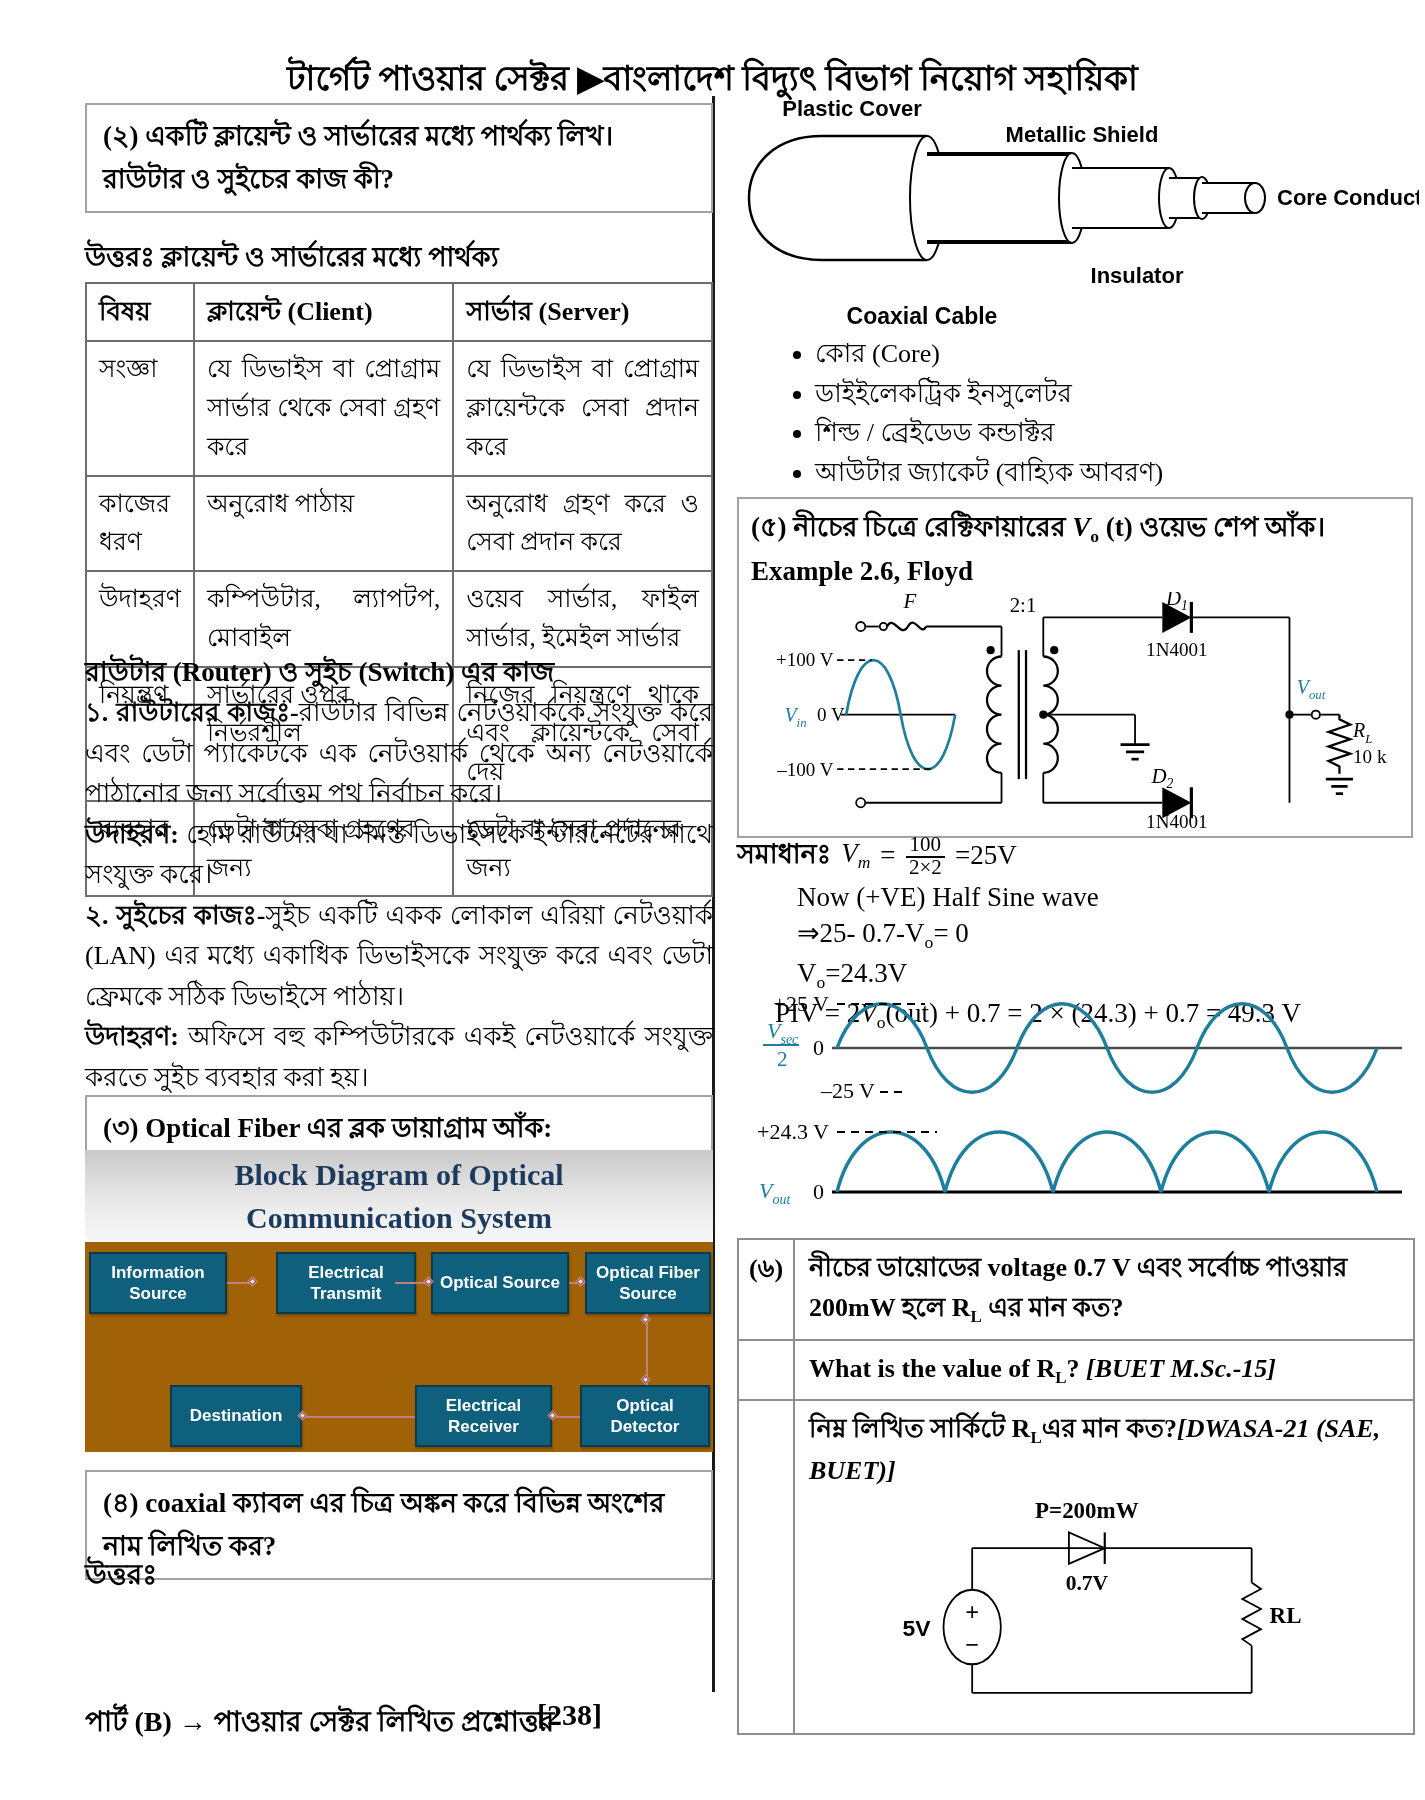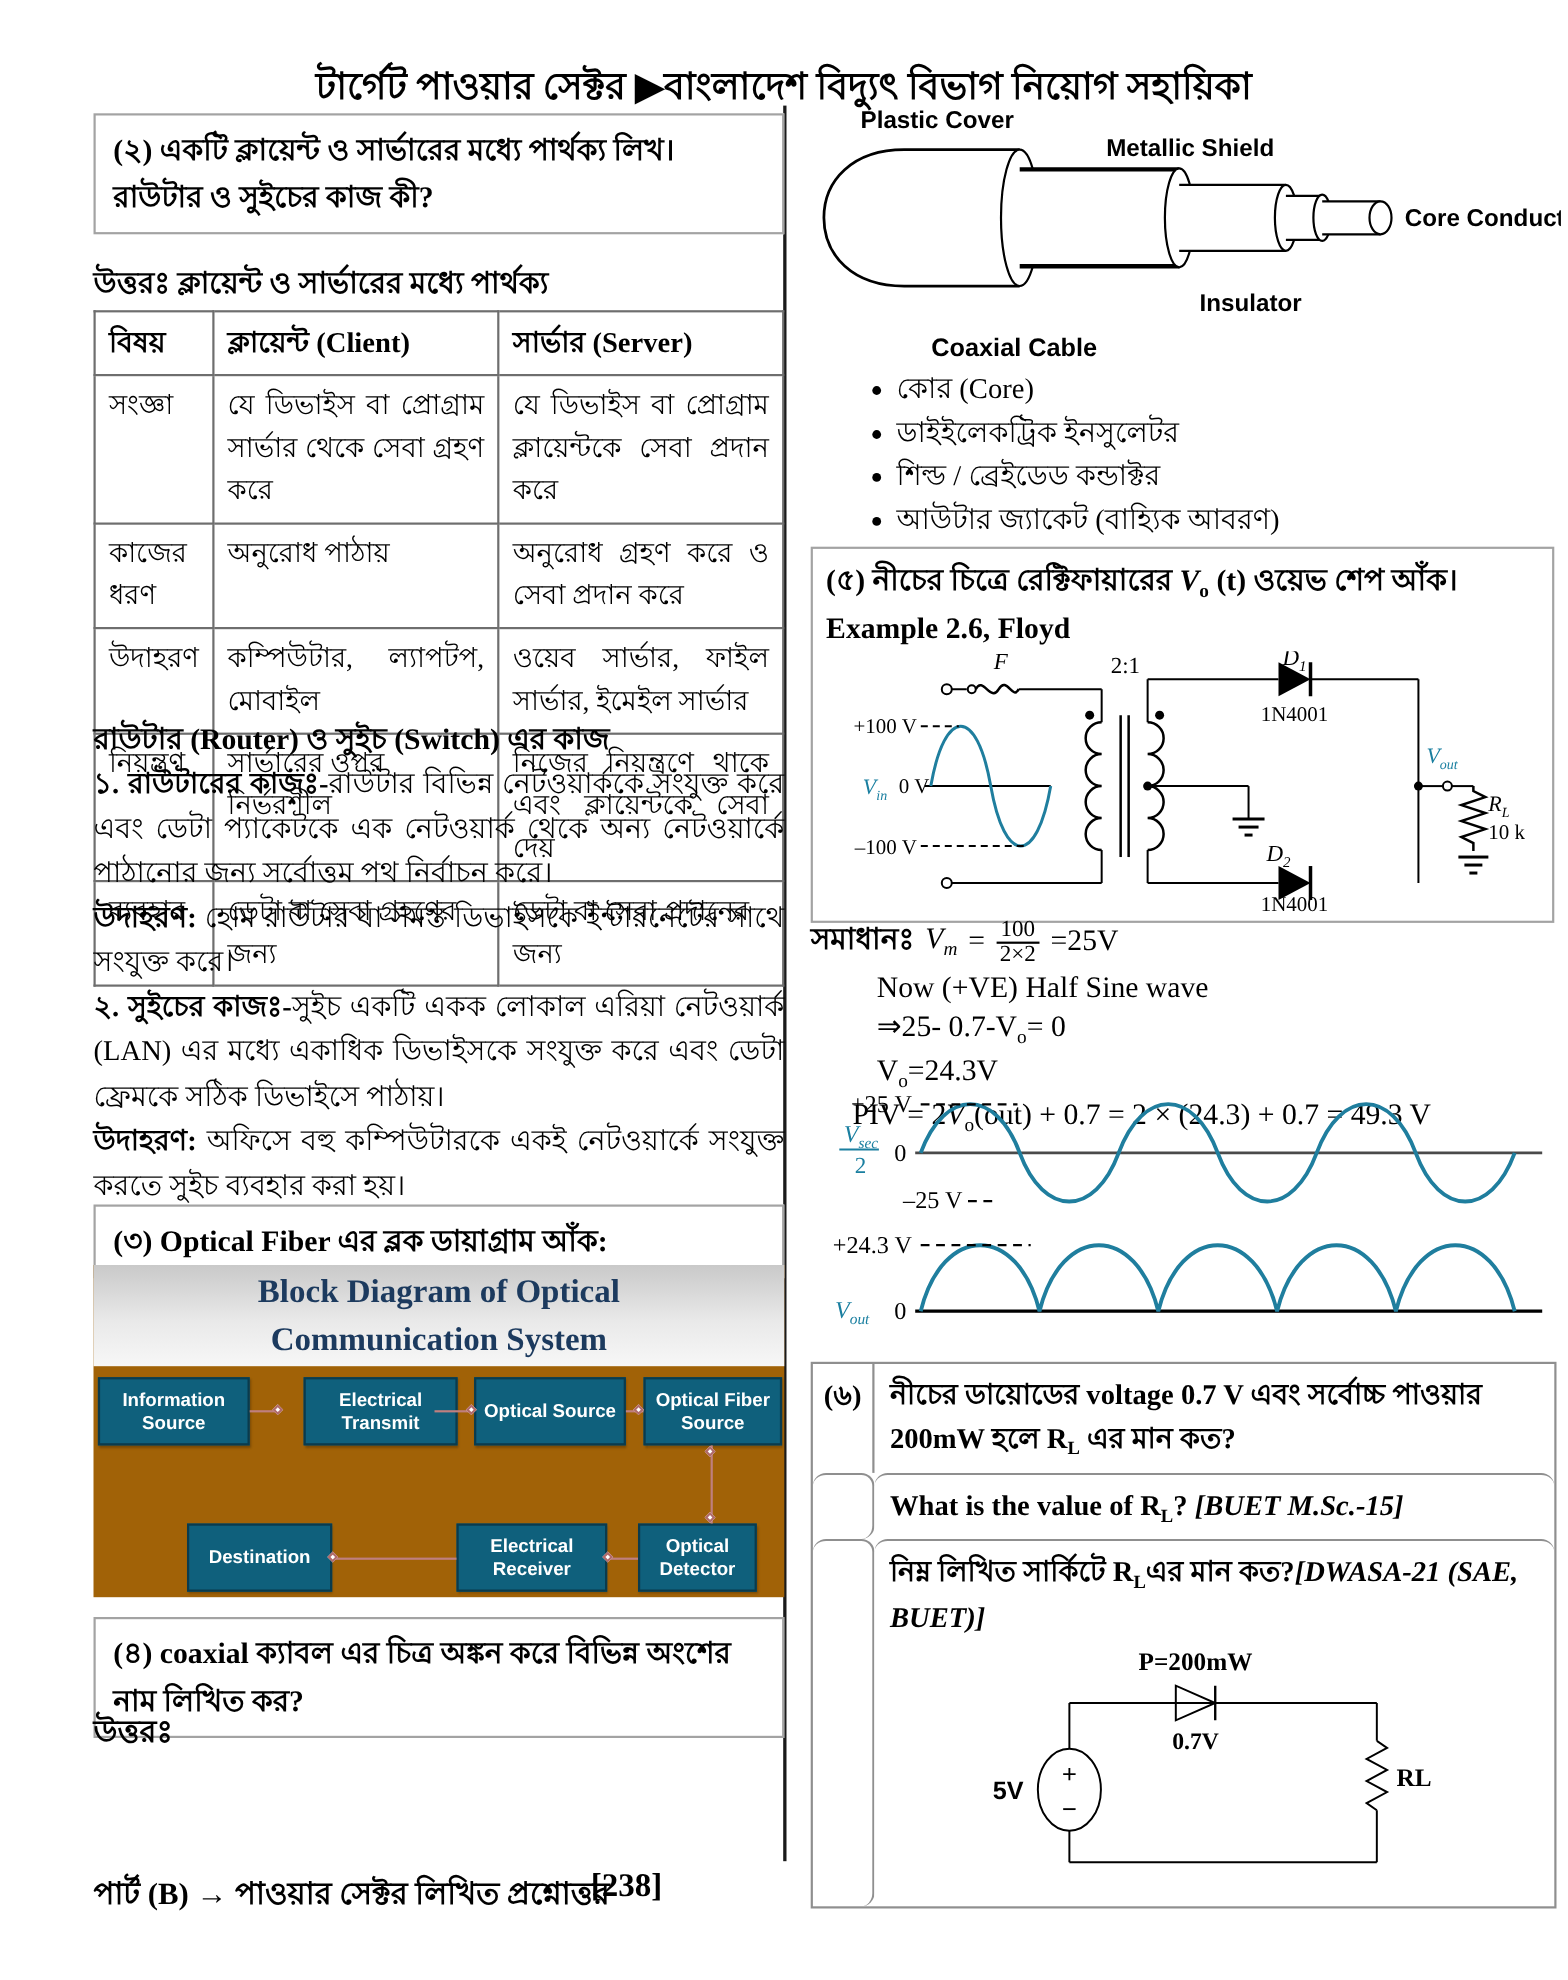--- a/index.html
+++ b/index.html
@@ -58,21 +58,21 @@
           vertical-align:middle; }
   .frac .num { border-bottom:2px solid #000; padding:0 4px; }
   #solution .ind { margin-left:60px; line-height:1.22; margin-top:3px; }
   .ital { font-style:italic; }
   
   #q6-box { top:1238px; width:678px; border:2px solid #8f8f8f; display:grid;
             grid-template-columns:56px 1fr; font-size:26px; }
   #q6-box .numcell { border-right:2px solid #8f8f8f; padding:8px 4px; text-align:center;
             font-weight:bold; }
   #q6-box .ccell { padding:8px 14px; font-weight:bold; line-height:1.55; }
-  #q6-box .rb { border-top:2px solid #8f8f8f;border-radius:12px; }
+  #q6-box .rb { border-top:2px solid #8f8f8f; }
   #footer-left { top:1700px; left:85px; font-size:28px; font-weight:bold; }
   #footer-page { top:1698px; left:537px; font-size:30px; font-weight:bold; }
   svg text { font-family:"Liberation Serif", serif; }
   svg .sans { font-family:"Liberation Sans", sans-serif; }
 </style>
 </head>
 <body>
 
 <div class="abs" id="page-header">টার্গেট পাওয়ার সেক্টর ▶বাংলাদেশ বিদ্যুৎ বিভাগ নিয়োগ সহায়িকা</div>
 <div class="abs" id="col-divider"></div>
@@ -140,21 +140,21 @@
 <div class="abs lcol" id="optical-diagram">
   <div id="od-titleband">
     <div id="od-title">Block Diagram of Optical Communication System</div>
   </div>
   <div class="obox" style="left:4px;   top:102px; width:138px;">Information Source</div>
   <div class="obox" style="left:170px; top:102px; width:140px;margin-left:21px;">Electrical Transmit</div>
   <div class="obox" style="left:346px; top:102px; width:138px;">Optical Source</div>
   <div class="obox" style="left:500px; top:102px; width:126px;">Optical Fiber Source</div>
   <div class="obox" style="left:85px;  top:235px; width:132px;">Destination</div>
   <div class="obox" style="left:330px; top:235px; width:137px;">Electrical Receiver</div>
-  <div class="obox" style="left:495px; top:235px; width:108px;">Optical Detector</div>
+  <div class="obox" style="left:495px; top:235px; width:130px;">Optical Detector</div>
   <div class="conn" style="left:142px; top:132px; width:28px;  height:2px;"></div>
   <div class="conn" style="left:310px; top:132px; width:36px;  height:2px;"></div>
   <div class="conn" style="left:484px; top:132px; width:16px;  height:2px;"></div>
   <div class="conn" style="left:561px; top:164px; width:2px;   height:71px;"></div>
   <div class="conn" style="left:217px; top:266px; width:113px; height:2px;"></div>
   <div class="conn" style="left:467px; top:266px; width:28px;  height:2px;"></div>
   <div class="dia" style="left:164px; top:128px;"></div>
   <div class="dia" style="left:340px; top:128px;"></div>
   <div class="dia" style="left:492px; top:128px;"></div>
   <div class="dia" style="left:557px; top:166px;"></div>

